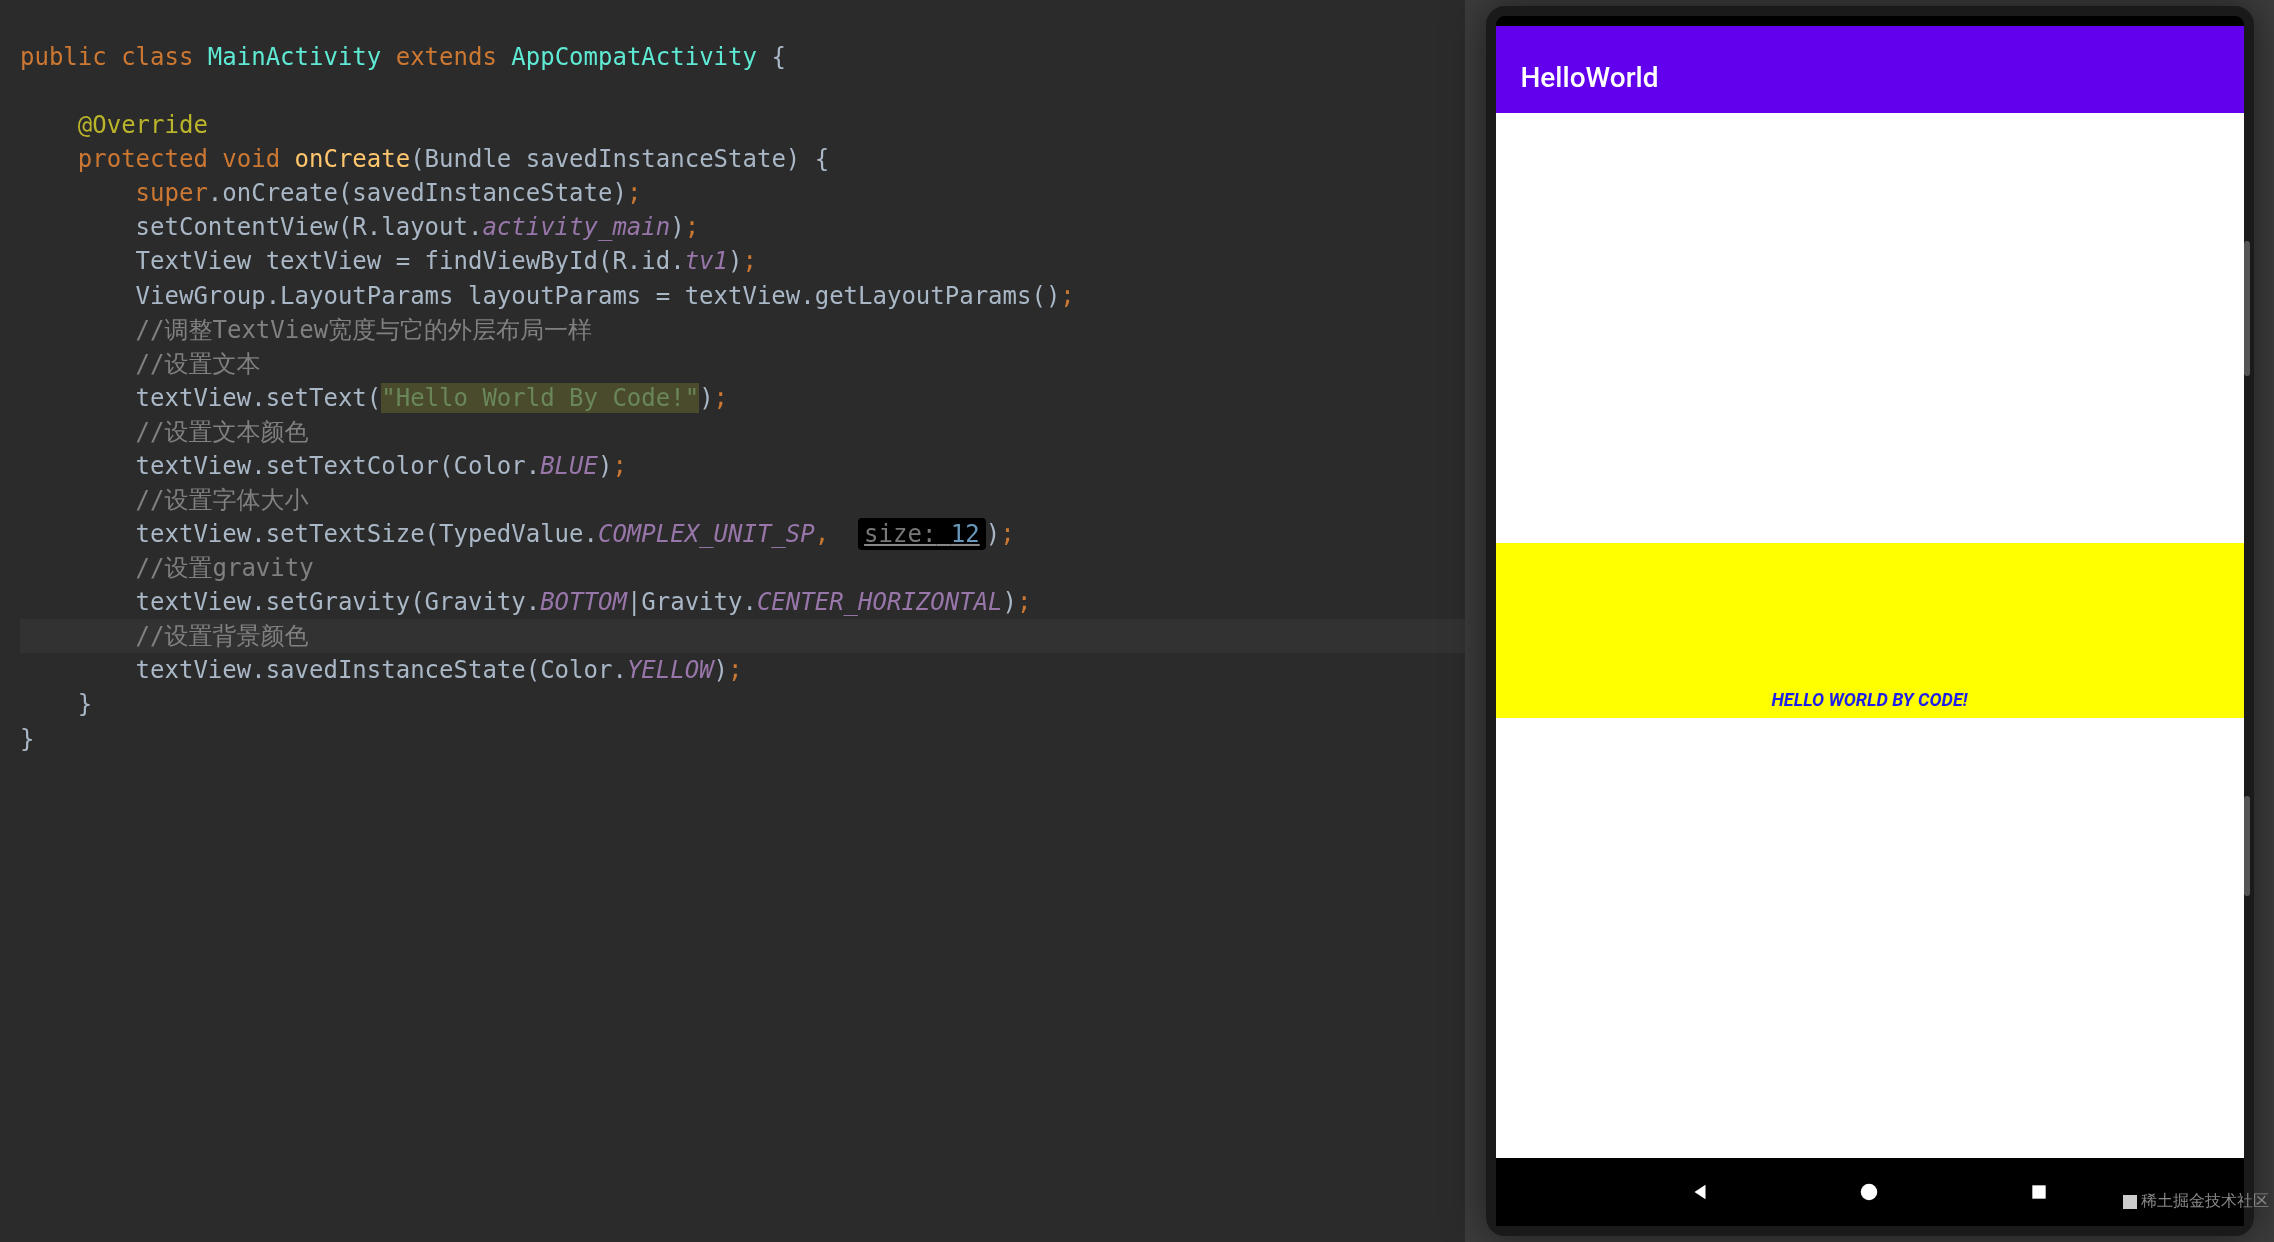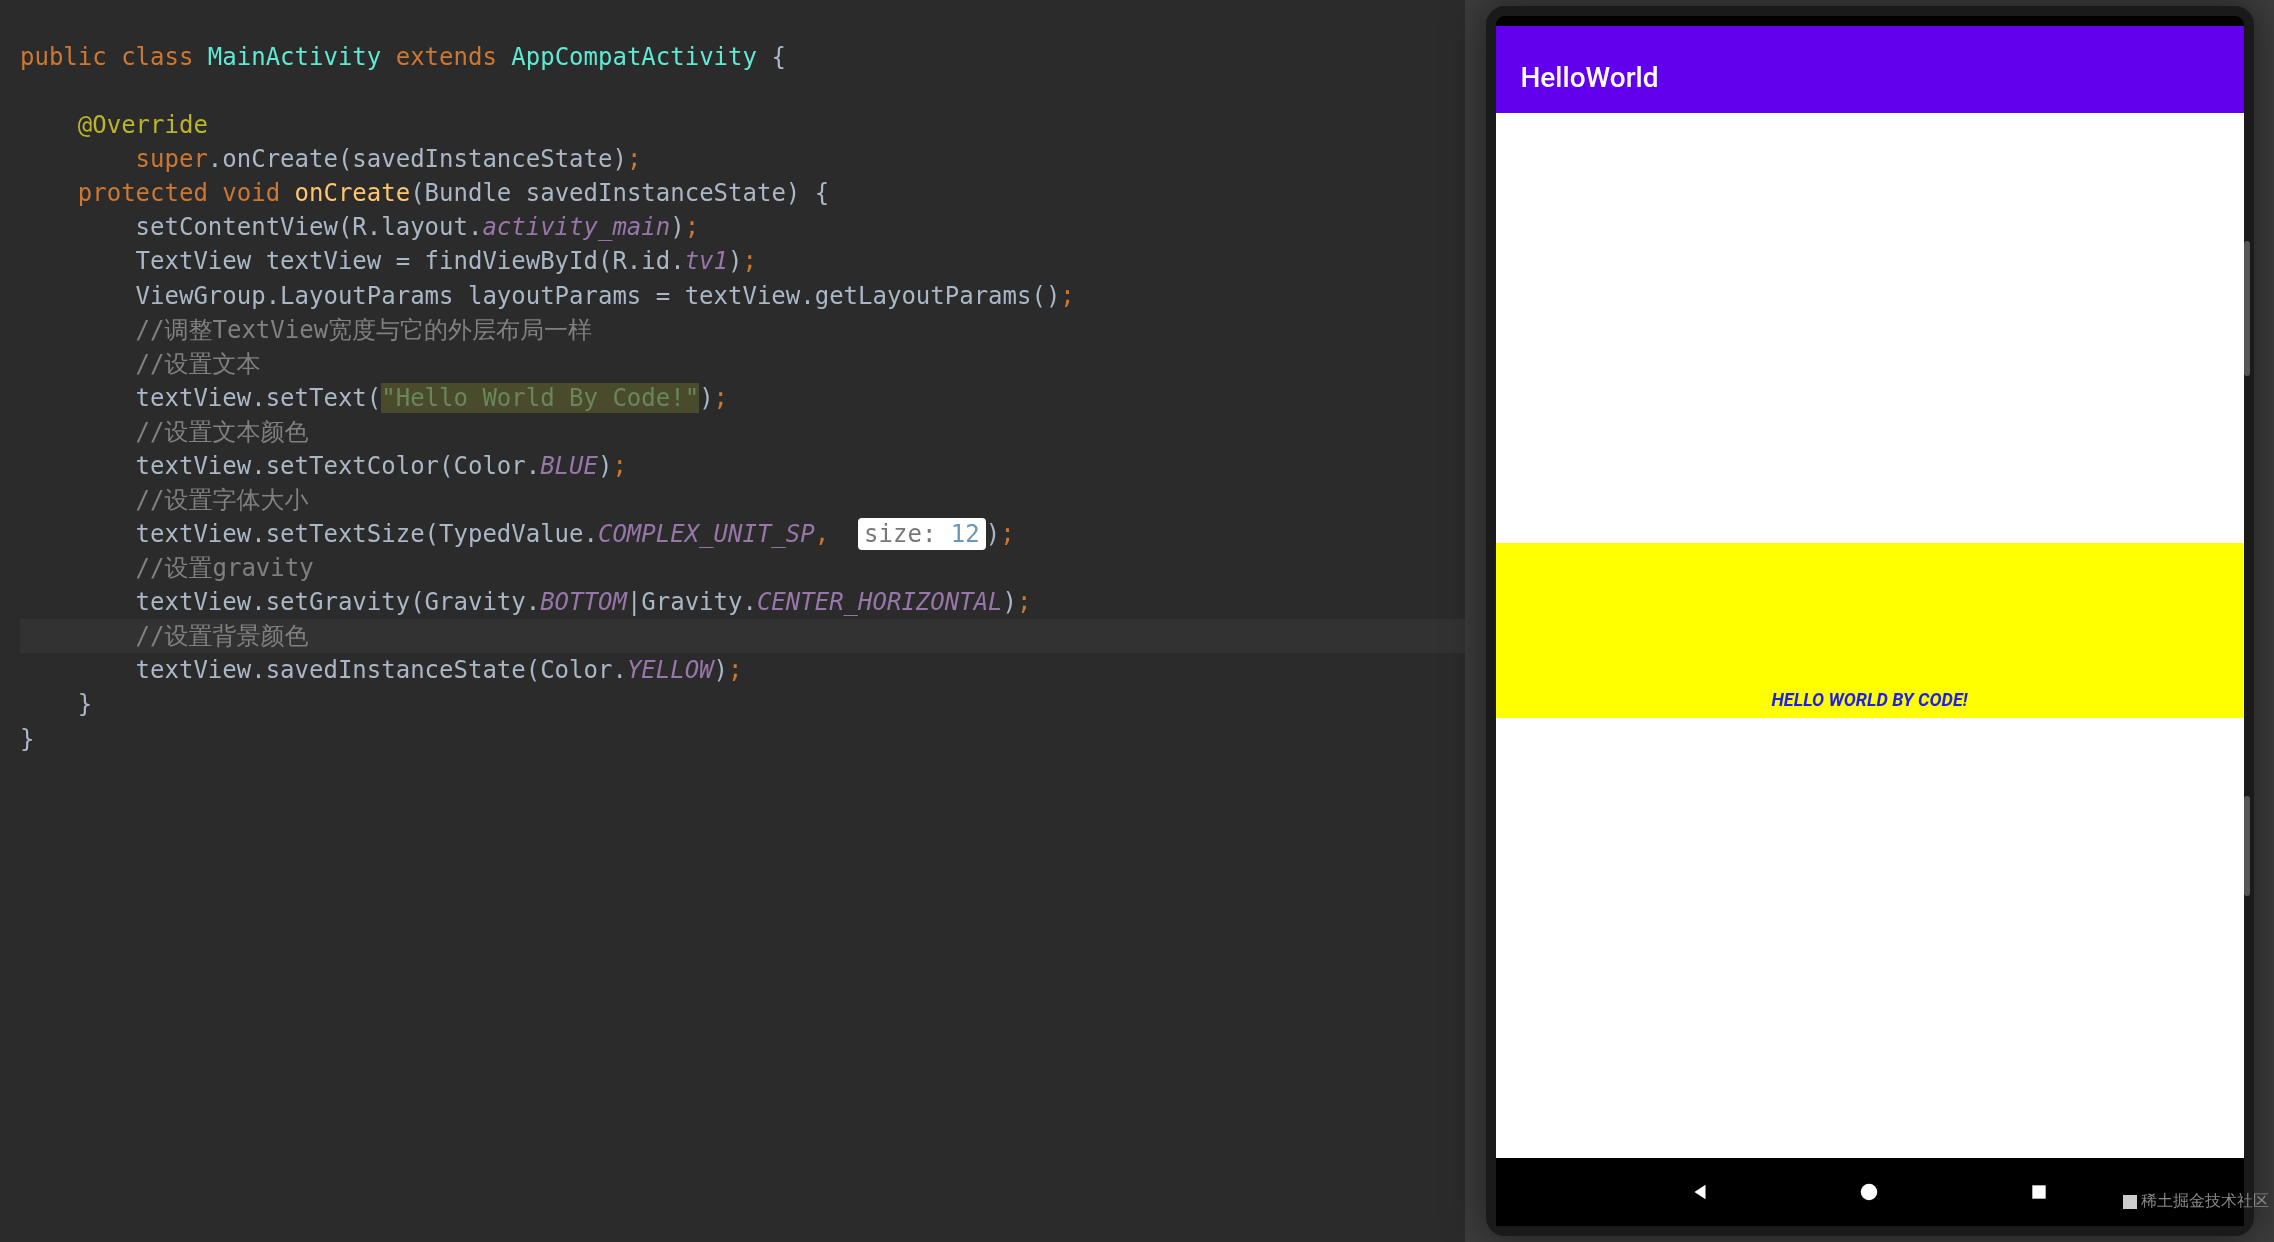--- a/index.html
+++ b/index.html
@@ -23,21 +23,21 @@
     .code-line { white-space: pre; color: #a9b7c6; }
     .kw { color: #cc7832; }
     .cls { color: #5eead4; }
     .mname { color: #ffc66d; }
     .ann { color: #bbb529; }
     .param { color: #a9b7c6; }
     .field { color: #9876aa; font-style: italic; }
     .comment { color: #808080; }
     .str { color: #6a8759; }
     .hint-label { color: #787878; }
-    .hint-box { background: #ffffff; border-radius: 4px; padding: 2px 6px; color: #888; }
+    .hint-box { background: #000000; border-radius: 4px; padding: 2px 6px; color: #888; text-decoration: underline; }
     .num { color: #6897bb; }
     .punct { color: #cc7832; }
     .white { color: #a9b7c6; }
     .str-hl { background: #4a4a2d; padding: 1px 0; }
     .line-hl { background: #323232; display: block; width: 100%; }
 
     .emulator-panel {
       flex: 1;
       background: #3c3c3c;
       display: flex;
@@ -139,22 +139,22 @@
     }
     .wm-sq { display:inline-block; width:14px; height:14px; background:#ccc; vertical-align:middle; margin-right:4px; }
   </style>
 </head>
 <body>
 
 <div class="code-panel">
   <div class="code-line"><span class="kw">public</span> <span class="kw">class</span> <span class="cls">MainActivity</span> <span class="kw">extends</span> <span class="cls">AppCompatActivity</span> <span class="white">{</span></div>
   <div class="code-line"> </div>
   <div class="code-line">    <span class="ann">@Override</span></div>
+  <div class="code-line">    <span class="kw">protected</span> <span class="kw">void</span> <span class="mname">onCreate</span><span class="white">(</span><span class="param">Bundle savedInstanceState</span><span class="white">) {</span></div>
   <div class="code-line">        <span class="kw">super</span><span class="white">.onCreate(savedInstanceState)</span><span class="punct">;</span></div>
-  <div class="code-line">    <span class="kw">protected</span> <span class="kw">void</span> <span class="mname">onCreate</span><span class="white">(</span><span class="param">Bundle savedInstanceState</span><span class="white">) {</span></div>
   <div class="code-line">        <span class="white">setContentView(R.layout.</span><span class="field">activity_main</span><span class="white">)</span><span class="punct">;</span></div>
   <div class="code-line">        <span class="white">TextView textView = findViewById(R.id.</span><span class="field">tv1</span><span class="white">)</span><span class="punct">;</span></div>
   <div class="code-line">        <span class="white">ViewGroup.LayoutParams layoutParams = textView.getLayoutParams()</span><span class="punct">;</span></div>
   <div class="code-line">        <span class="comment">//调整TextView宽度与它的外层布局一样</span></div>
   <div class="code-line">        <span class="comment">//设置文本</span></div>
   <div class="code-line">        <span class="white">textView.setText(</span><span class="str str-hl">"Hello World By Code!"</span><span class="white">)</span><span class="punct">;</span></div>
   <div class="code-line">        <span class="comment">//设置文本颜色</span></div>
   <div class="code-line">        <span class="white">textView.setTextColor(Color.</span><span class="field">BLUE</span><span class="white">)</span><span class="punct">;</span></div>
   <div class="code-line">        <span class="comment">//设置字体大小</span></div>
   <div class="code-line">        <span class="white">textView.setTextSize(TypedValue.</span><span class="field">COMPLEX_UNIT_SP</span><span class="punct">,</span>  <span class="hint-box"><span class="hint-label">size:</span> <span class="num">12</span></span><span class="white">)</span><span class="punct">;</span></div>

